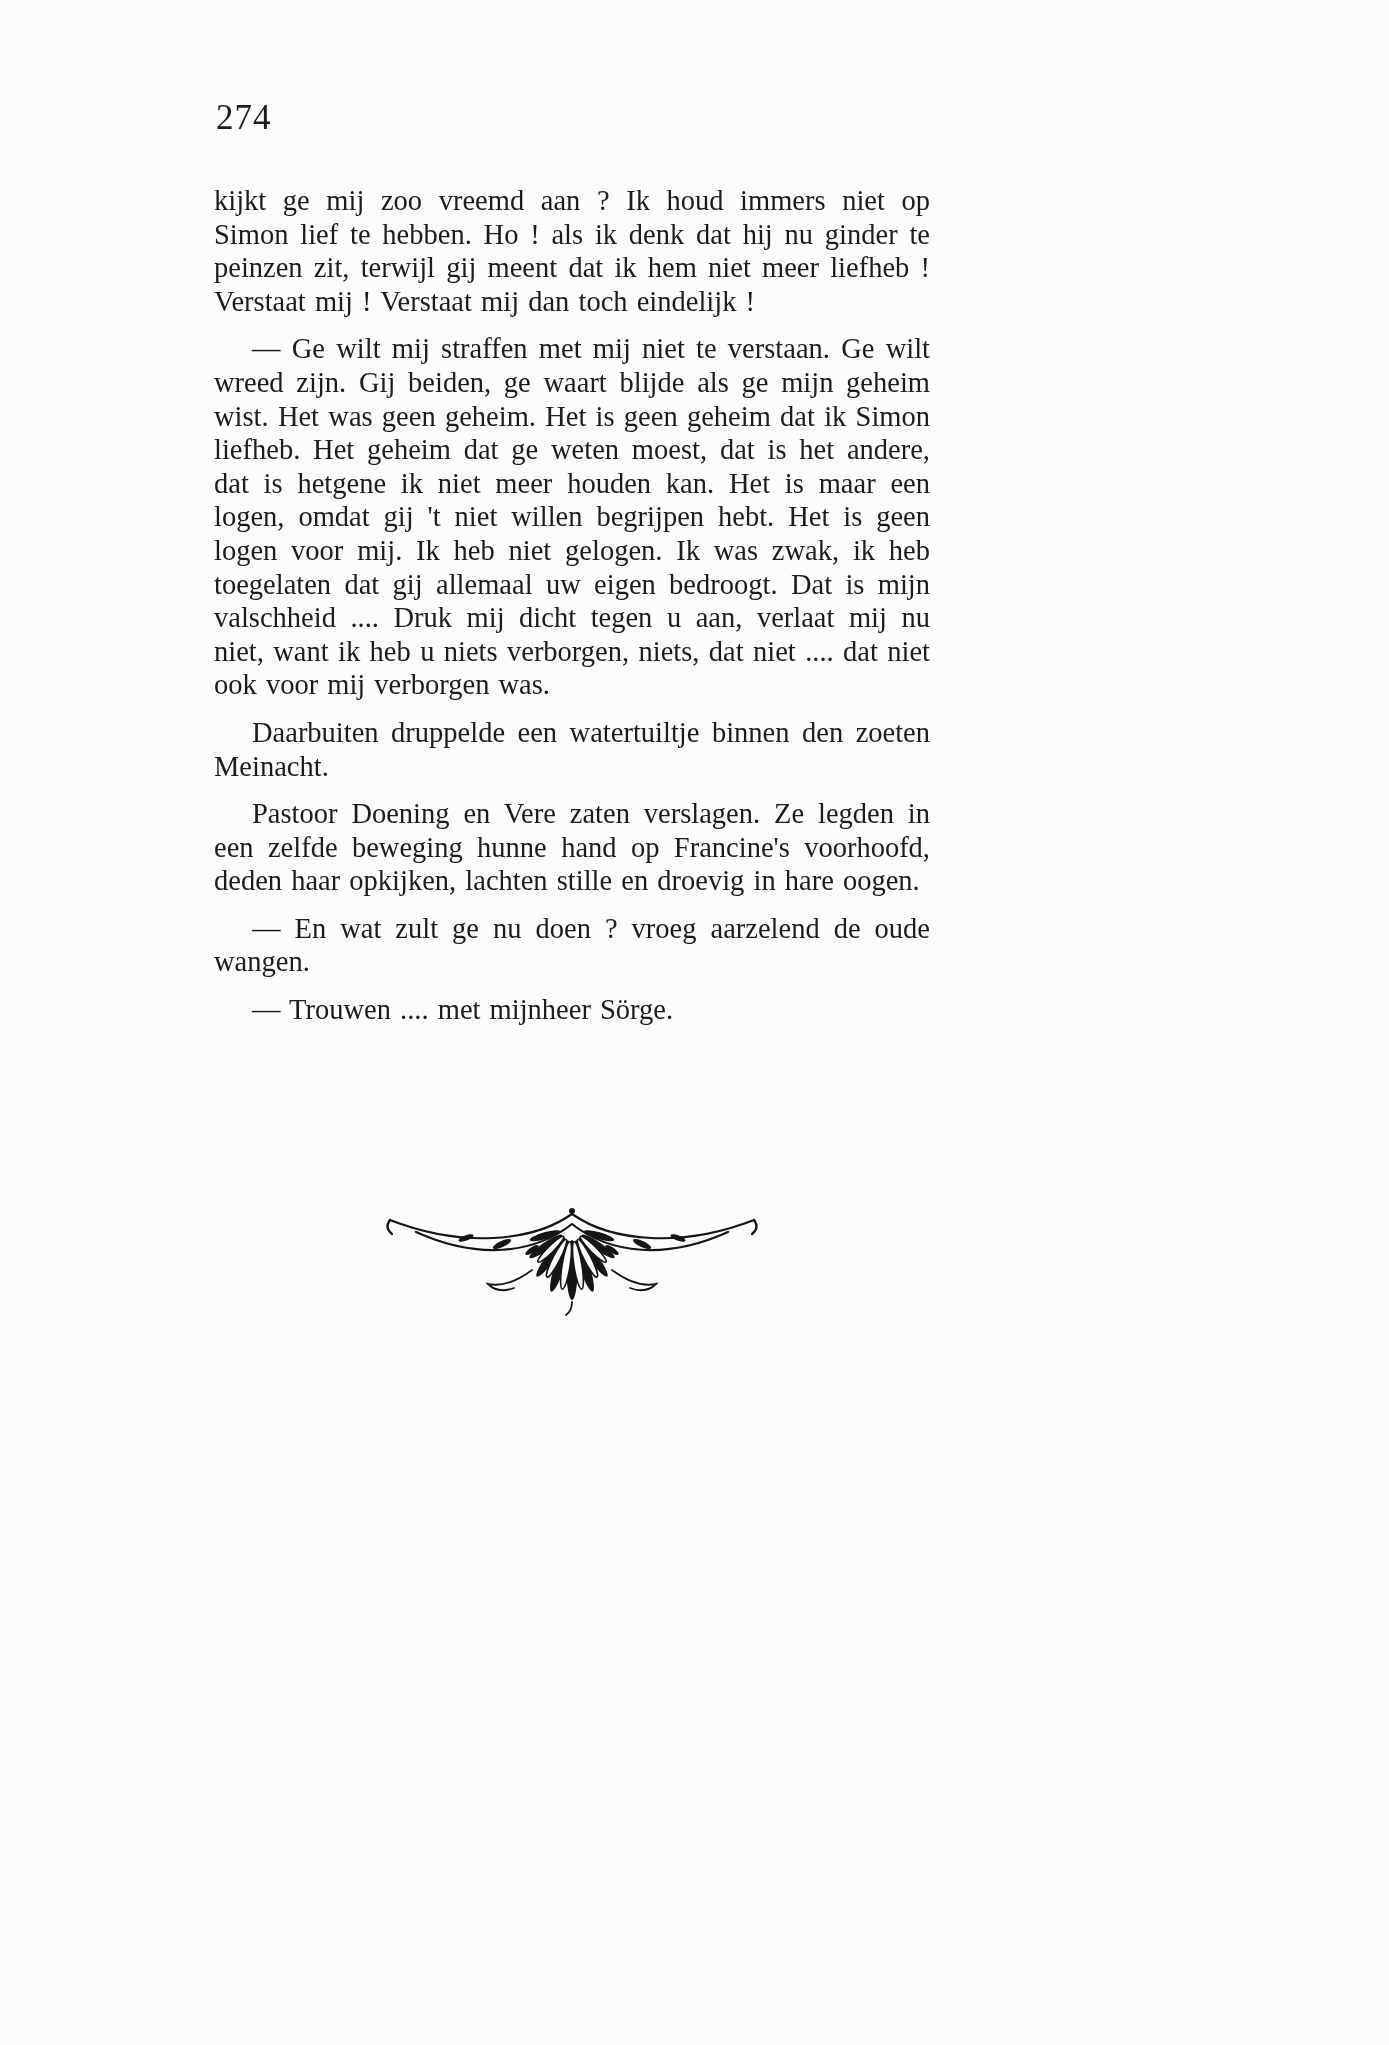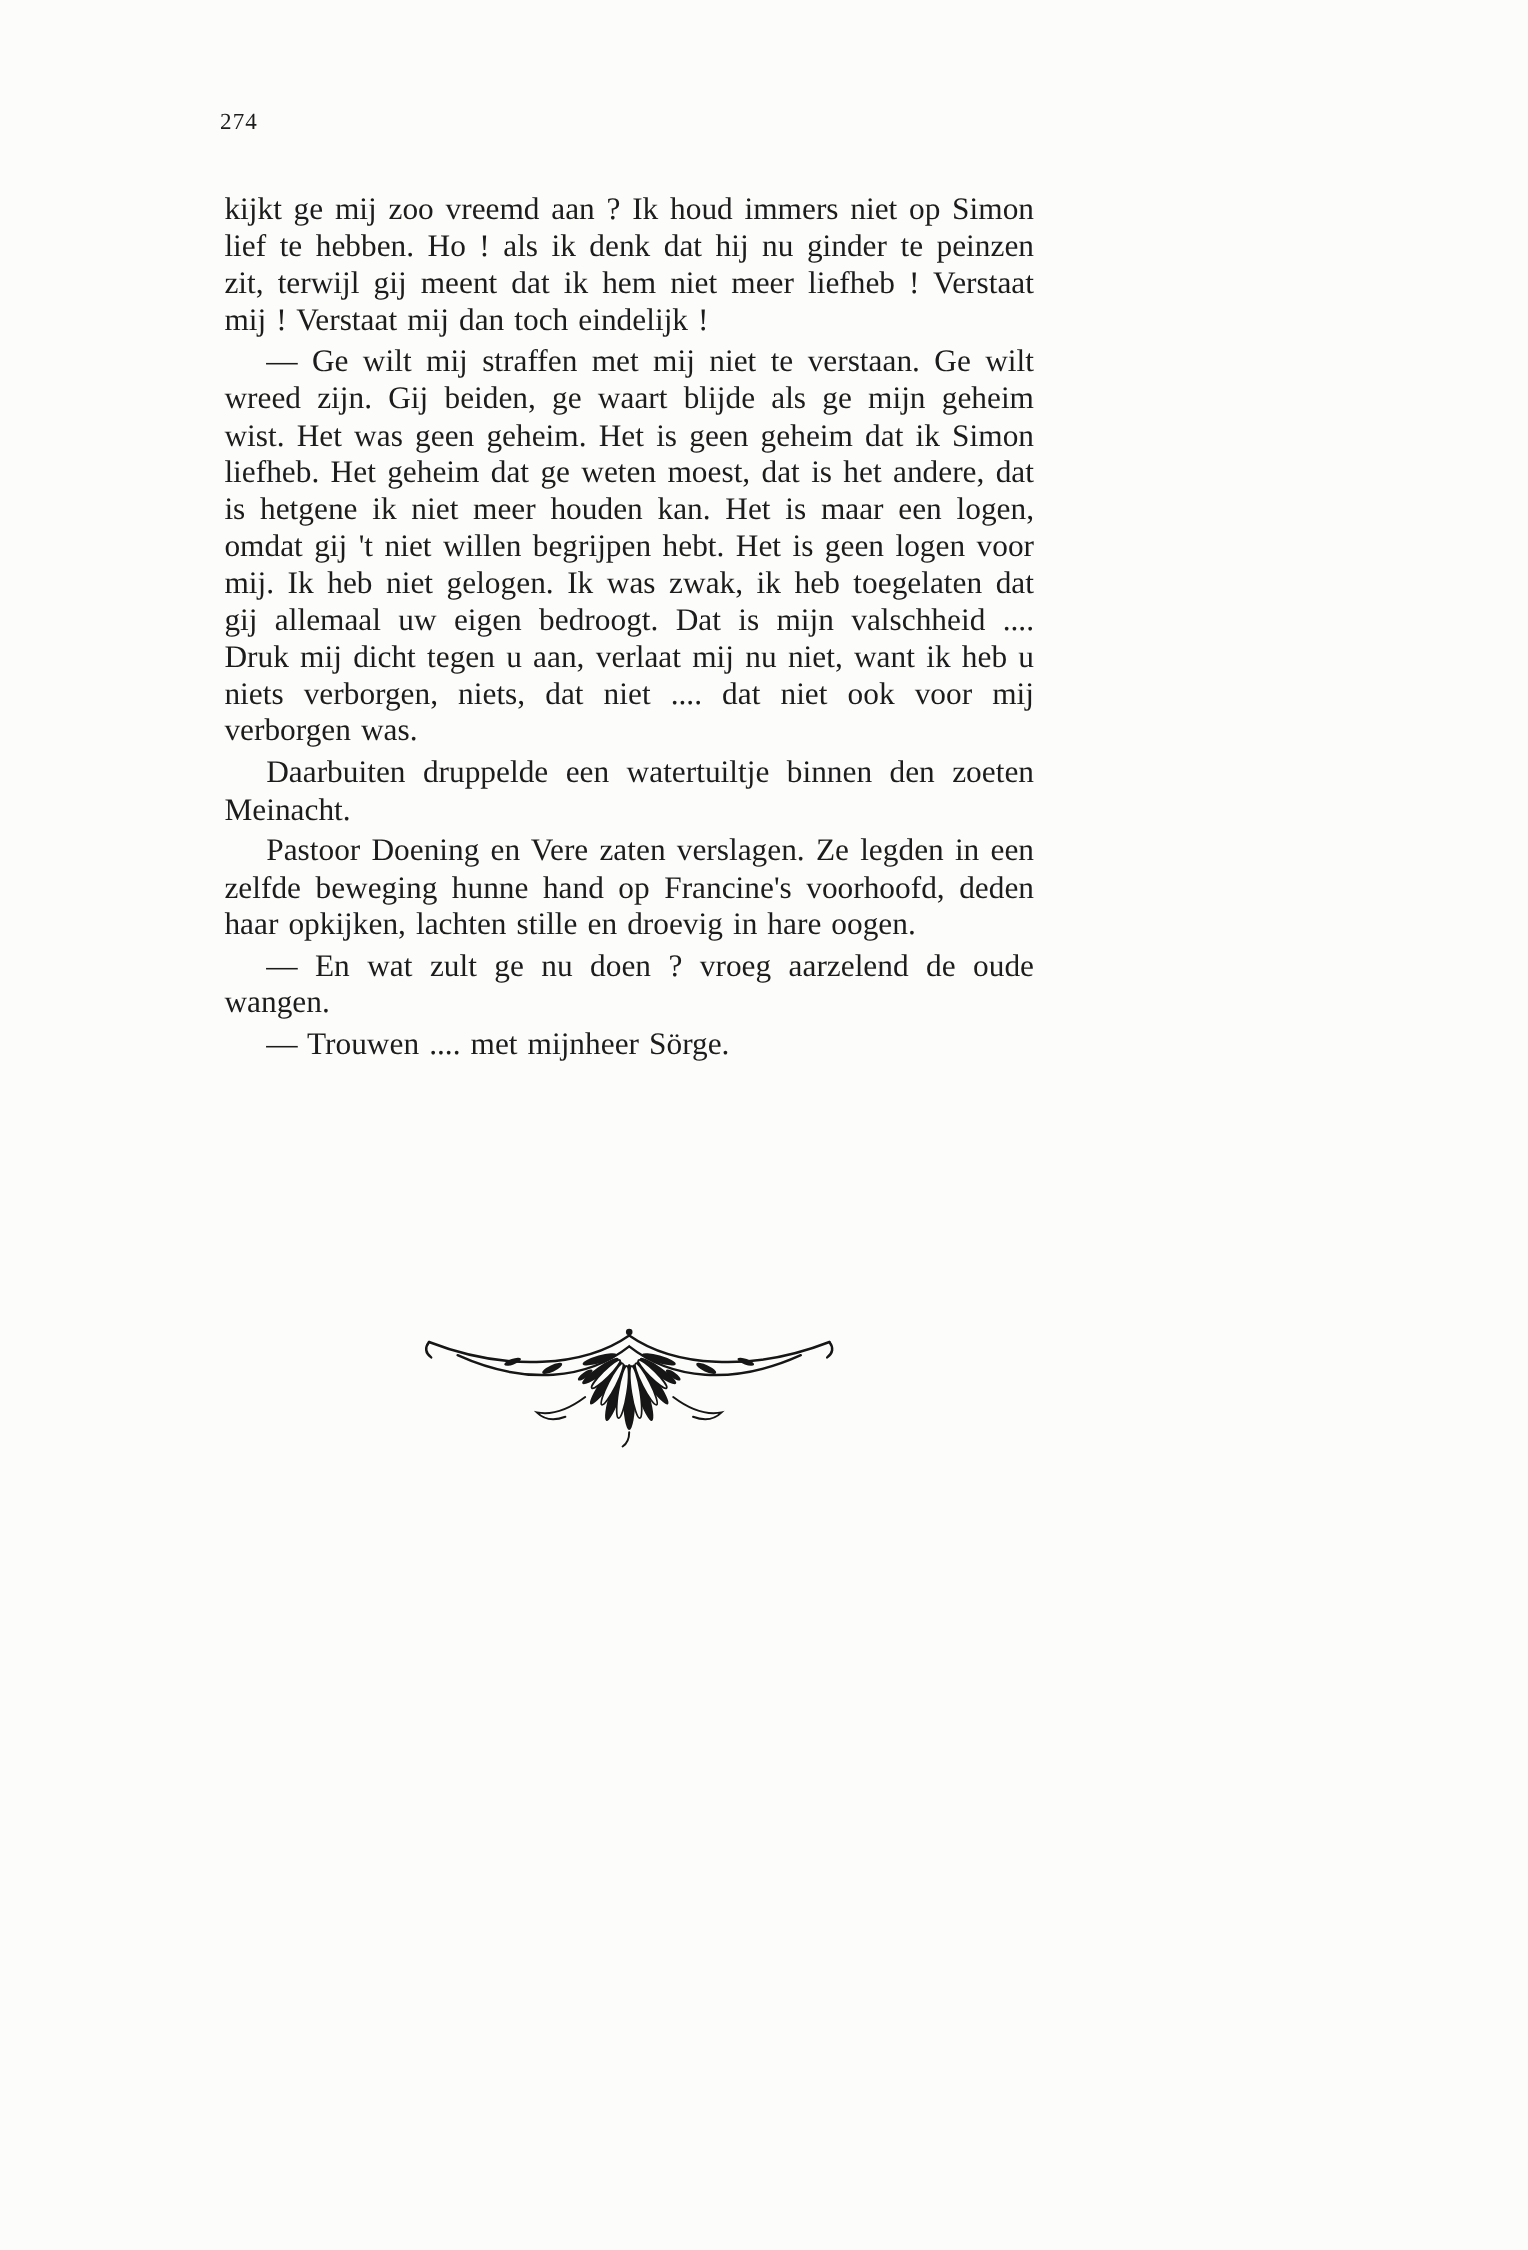--- a/index.html
+++ b/index.html
@@ -11,37 +11,37 @@
     color: #1c1c1c;
     position: relative;
     overflow: hidden;
   }
   .page {
     position: absolute;
     inset: 0;
   }
   .page-number {
     position: absolute;
-    left: 200px;
+    left: 216px;
     top: 98px;
-    font-size: 21px;
+    font-size: 35px;
     letter-spacing: 1px;
   }
   .text-block {
     position: absolute;
     left: 200px;
     top: 170px;
     width: 744px;
     font-size: 28.5px;
     line-height: 33.6px;
     text-align: justify;
     word-spacing: 2px;
   }
   .text-block p {
-    margin: 4px;
+    margin: 14px;
     padding: 0;
   }
   .text-block p.indent {
     text-indent: 38px;
   }
   .ornament-row {
     position: absolute;
     left: 200px;
     top: 1198px;
     width: 744px;

